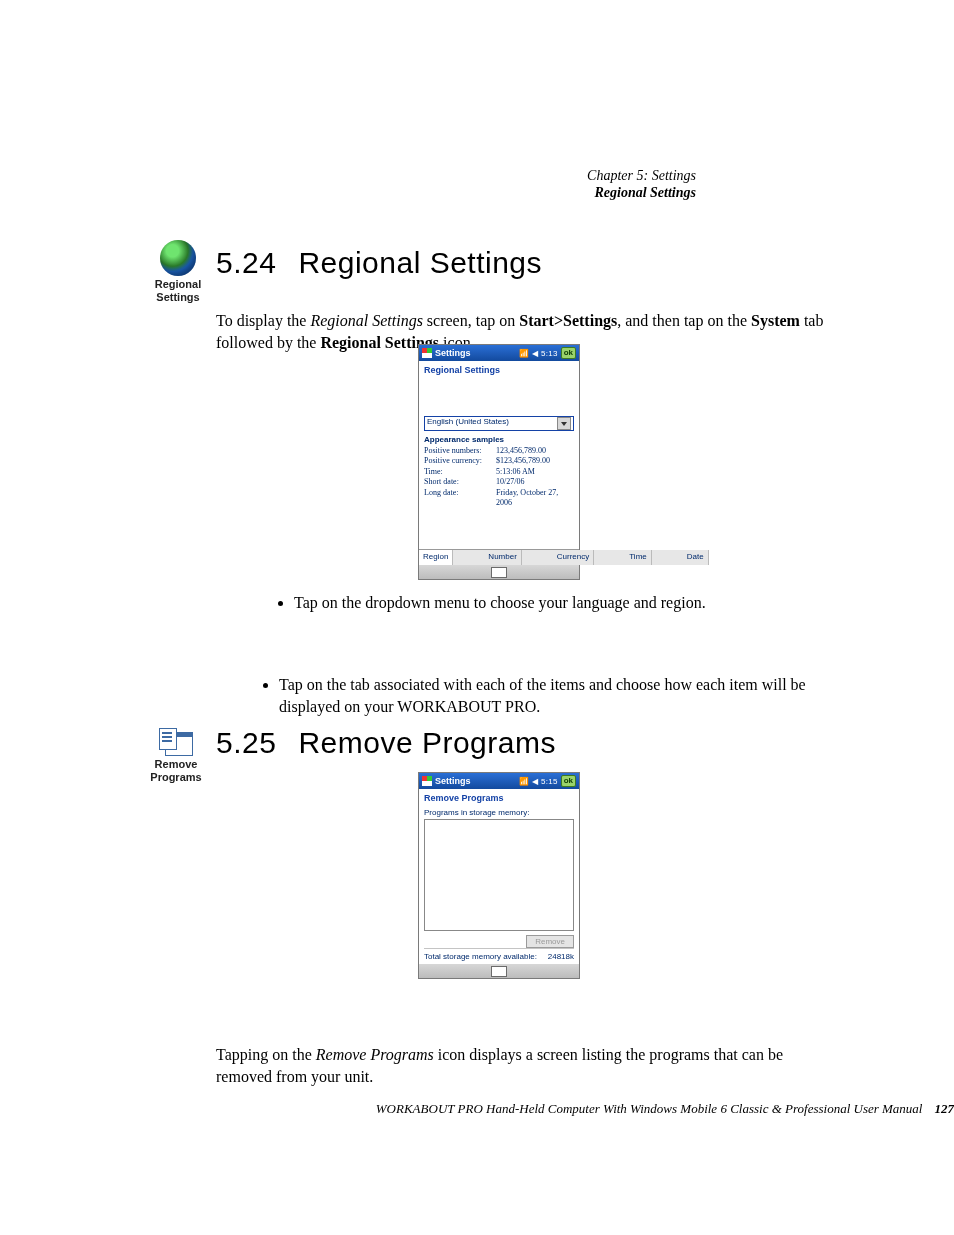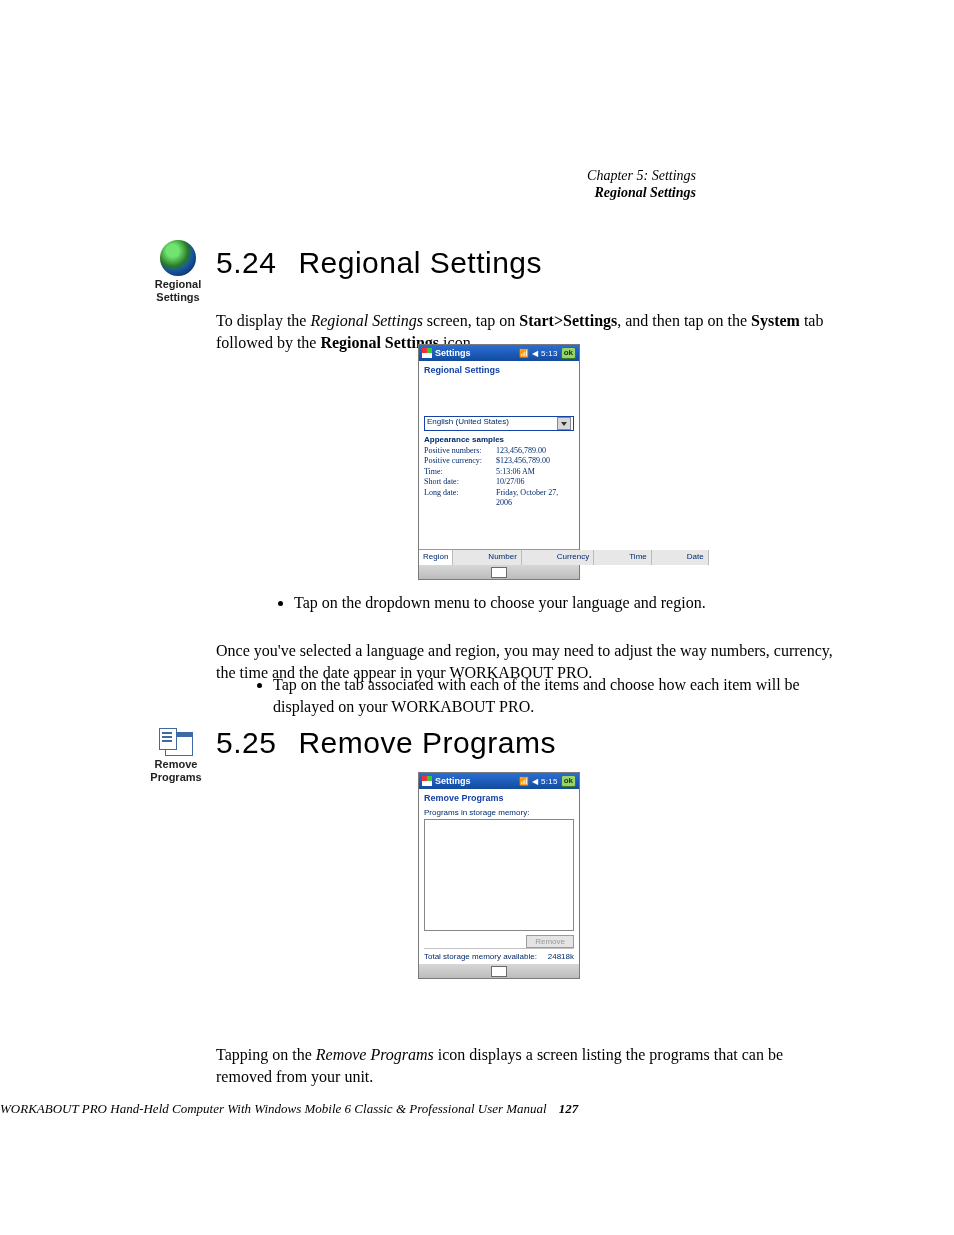--- a/index.html
+++ b/index.html
@@ -142,21 +142,21 @@
   .dev-btn{
     border:1px solid #9a9a9a;background:#e4e4e4;color:#9a9a9a;font-size:8px;padding:1px 8px;float:right;margin-top:4px;
   }
   .dev-hr{border-top:1px solid #c4c4c4;margin:4px 0 3px 0;clear:both;}
   .memline{display:flex;justify-content:space-between;font-size:8px;color:#002a6c;}
 
   .footer {
     position: absolute;
     bottom: 118px;
     width: 954px;
-    text-align: left;
+    text-align: right;
     font-style: italic;
     font-size: 13px;
   }
   .footer .pg{font-style: italic; font-weight: bold; margin-left:12px;}
 </style>
 </head>
 <body>
 
 <div class="page">
 
@@ -224,23 +224,22 @@
     </div>
     <div class="dev-bottombar">
         <div class="kbd"></div>
       </div>
   </div>
 
   <ul class="bul" style="left:294px;top:592px;">
     <li>Tap on the dropdown menu to choose your language and region.</li>
   </ul>
 
-  <p class="body-p" style="left:216px;top:624px;">Once you've selected a language and region, you may need to adjust the way numbers, currency, the time and the date appear in your WORKABOUT PRO.</p>
-
-  <ul class="bul" style="left:273px;top:674px;width:555px;">
+
+  <ul class="bul" style="left:279px;top:674px;width:555px;">
     <li>Tap on the tab associated with each of the items and choose how each item will be displayed on your WORKABOUT PRO.</li>
   </ul>
 
   <div class="icon-block" style="left:136px;top:728px;">
     <div class="icon-remove">
       <div class="win"></div>
         <div class="paper"></div>
     </div>
     <div class="icon-label"><span>Remove</span><br><span>Programs</span></div>
   </div>

